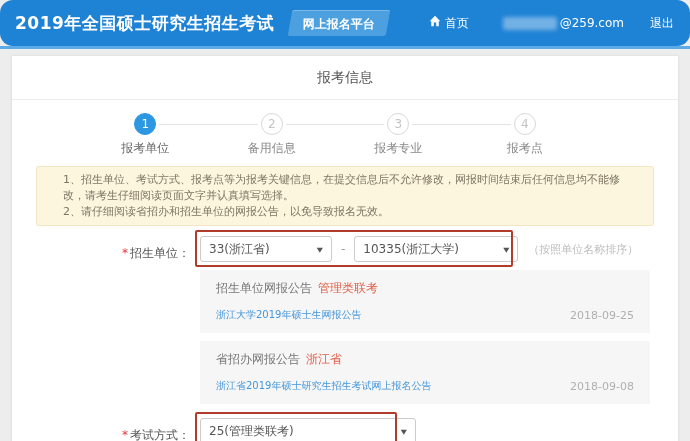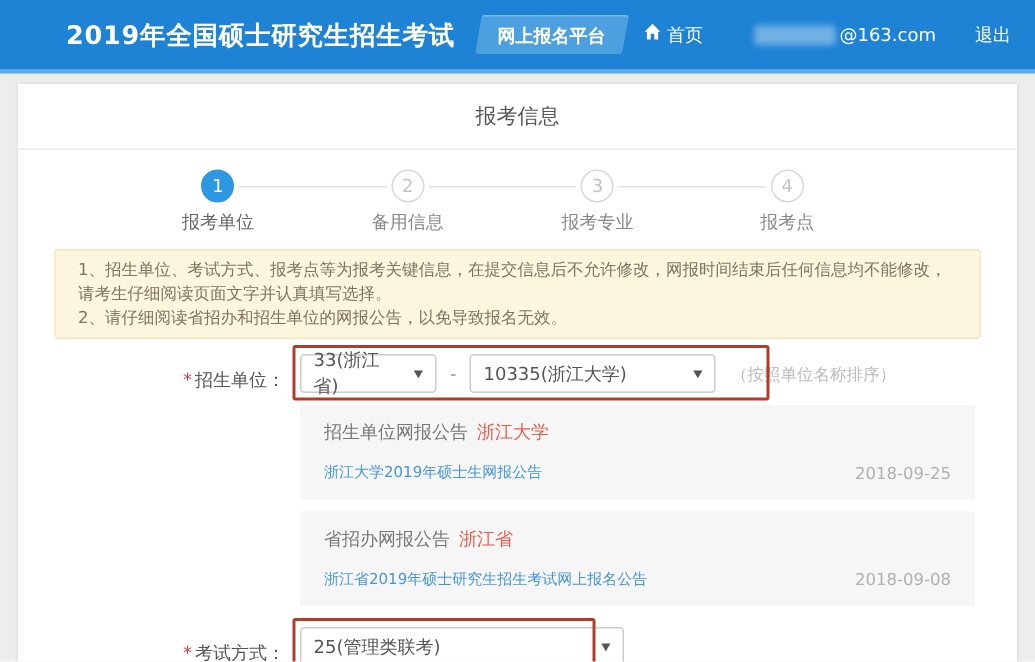--- a/index.html
+++ b/index.html
@@ -1,20 +1,20 @@
 <!DOCTYPE html>
 <html><head>
 <meta charset="utf-8">
 <style>
   * { margin:0; padding:0; box-sizing:border-box; }
   html,body { width:690px; height:441px; overflow:hidden; }
   body { background:#ededed; font-family:"DejaVu Sans","Liberation Sans",sans-serif; }
 
   
-  .header { height:46px; background:#1e82d5; display:flex; align-items:center; padding:0 16px 0 44px; }
+  .header { height:46px; background:#1e82d5; display:flex; align-items:center; padding:0 16px 0 15px;border-radius:13px; }
   .header-title { color:#fff; font-size:17px; font-weight:bold; letter-spacing:.5px; white-space:nowrap; }
   .badge { margin-left:16px; background:#4da0e0; transform:skewX(-10deg); padding:3px 13px; border-radius:2px; box-shadow:inset 0 1px 0 rgba(255,255,255,.25); }
   .badge span { display:inline-block; transform:skewX(10deg); color:#fff; font-size:12px; font-weight:bold; }
   .header-right { margin-left:auto; display:flex; align-items:center; color:#fff; font-size:12px; }
   .nav-home { display:flex; align-items:flex-start; gap:4px; color:#fff; text-decoration:none; cursor:pointer; }
   .user-email { display:flex; align-items:center; margin:0 26px 0 34px; }
   .redacted { display:inline-block; width:54px; height:13px; margin-right:3px; background:rgba(255,255,255,.38); border-radius:2px; filter:blur(2px); }
   .logout { color:#fff; text-decoration:none; cursor:pointer; }
   .header-strip { height:3px; background:#5aabe8; }
 
@@ -25,35 +25,35 @@
   
   .stepper { display:flex; padding:13px 90px 9px 70px; }
   .step { flex:1; display:flex; flex-direction:column; align-items:center; position:relative; cursor:pointer; }
   .step:not(:first-child)::before { content:""; position:absolute; top:11px; left:calc(-50% + 14px); width:calc(100% - 28px); height:1px; background:#e3e3e3; }
   .step-circle { width:22px; height:22px; border-radius:50%; text-align:center; font-size:12px; line-height:20px; background:#fff; border:1px solid #d9d9d9; color:#c3c3c3; z-index:1; }
   .step.active .step-circle { background:#2e97e2; border-color:#2e97e2; color:#fff; }
   .step-label { margin-top:5px; font-size:12px; color:#888; }
   .step.active .step-label { color:#666; }
 
   
-  .notice { margin:0 24px; background:#fdf6df; border:1px solid #f2e6c3; border-radius:3px; padding:5px 15px; font-size:11px; color:#7d7463; line-height:16px; }
+  .notice { margin:0 24px; background:#fdf6df; border:1px solid #f2e6c3; border-radius:3px; padding:5px 26px; font-size:11px; color:#7d7463; line-height:16px; }
 
   
   .form-row { display:flex; align-items:flex-end; margin-top:10px; }
   .form-label { width:188px; text-align:right; font-size:12px; color:#555; padding-right:10px; white-space:nowrap; }
   .req { color:#e4393c; margin-right:2px; font-size:12px; }
   .controls { position:relative; display:flex; align-items:center; }
   .select { border:1px solid #ccc; border-radius:3px; height:26px; display:inline-flex; align-items:center; justify-content:space-between; padding:0 8px; font-size:12px; color:#555; background:#fff; cursor:pointer; }
   .caret { font-size:8px; color:#555; margin-left:8px; transform:scaleY(.85); }
   .sep { margin:0 9px; color:#999; font-size:12px; }
   .hint { font-size:11px; color:#bbb; margin-left:10px; white-space:nowrap; }
   .hl-box { position:absolute; border:2px solid #b23c2b; border-radius:2px; pointer-events:none; z-index:2; }
   .hl-box.one { left:-5px; top:-6px; width:318px; height:37px; }
   .hl-box.two { left:-5px; top:-6px; width:202px; height:37px; }
-  .w-province { width:91px; }
+  .w-province { width:132px; }
   .w-unit { width:164px; }
   .w-exam { width:216px; }
 
   
   .ann-card { margin:8px 28px 0 188px; background:#f6f6f6; padding:10px 16px 11px; }
   .ann-title { font-size:12px; color:#777; }
   .ann-org { color:#e0604a; margin-left:6px; }
   .ann-linkrow { margin-top:11px; display:flex; justify-content:space-between; align-items:center; }
   .ann-link { color:#4697d9; font-size:10px; text-decoration:none; cursor:pointer; }
   .ann-date { color:#b0b0b0; font-size:11px; }
@@ -69,21 +69,21 @@
   </div>
   <div class="header-right">
     <a class="nav-home">
       <svg width="12" height="12" viewBox="0 0 16 16">
           <path d="M8 1 L15 8.2 H13 V15 H9.6 V10 H6.4 V15 H3 V8.2 H1 Z" fill="#ffffff"></path>
         </svg>
       <span>首页</span>
     </a>
     <span class="user-email">
       <span class="redacted"></span>
-      <span>@163.com</span>
+      <span>@259.com</span>
     </span>
     <a class="logout">退出</a>
   </div>
 </div>
 <div class="header-strip"></div>
 
 <div class="card">
   <div class="card-title">报考信息</div>
 
   <div class="stepper">
@@ -121,21 +121,21 @@
       <span class="sep">-</span>
       <div class="select w-unit">
         <span>10335(浙江大学)</span>
         <span class="caret">▼</span>
       </div>
       <span class="hint">（按照单位名称排序）</span>
     </div>
   </div>
 
   <div class="ann-card">
-    <div class="ann-title"><span>招生单位网报公告</span><span class="ann-org">浙江大学</span></div>
+    <div class="ann-title"><span>招生单位网报公告</span><span class="ann-org">管理类联考</span></div>
     <div class="ann-linkrow">
       <a class="ann-link">浙江大学2019年硕士生网报公告</a>
       <span class="ann-date">2018-09-25</span>
     </div>
   </div>
 
   <div class="ann-card">
     <div class="ann-title"><span>省招办网报公告</span><span class="ann-org">浙江省</span></div>
     <div class="ann-linkrow">
       <a class="ann-link">浙江省2019年硕士研究生招生考试网上报名公告</a>

